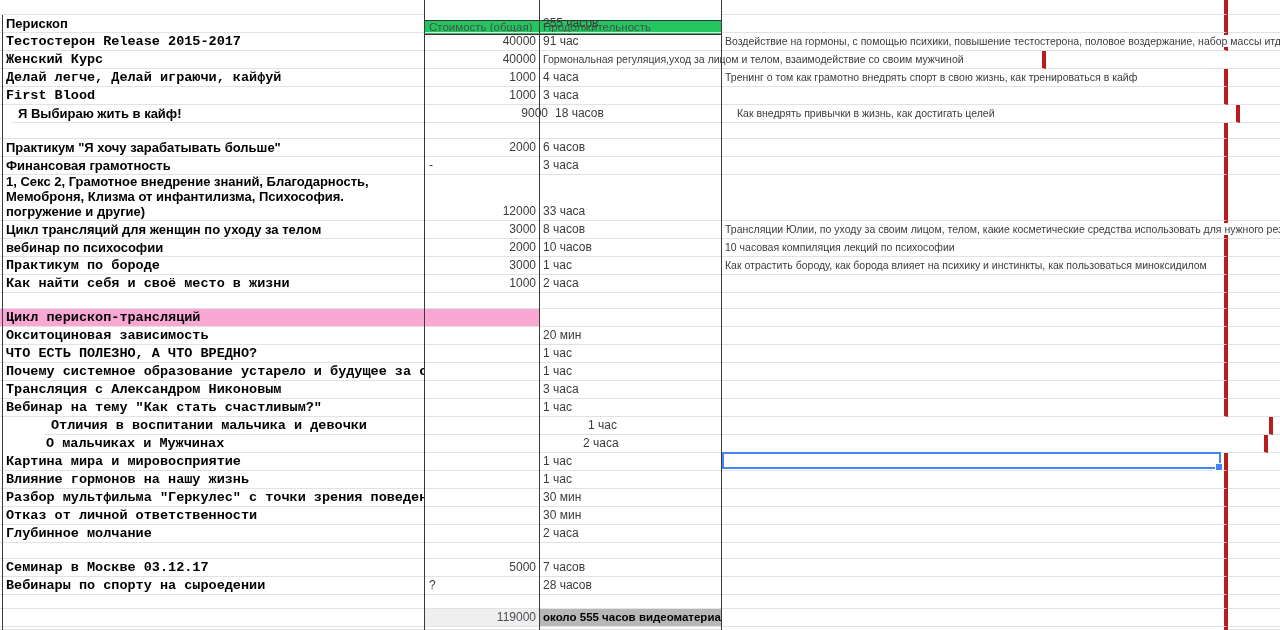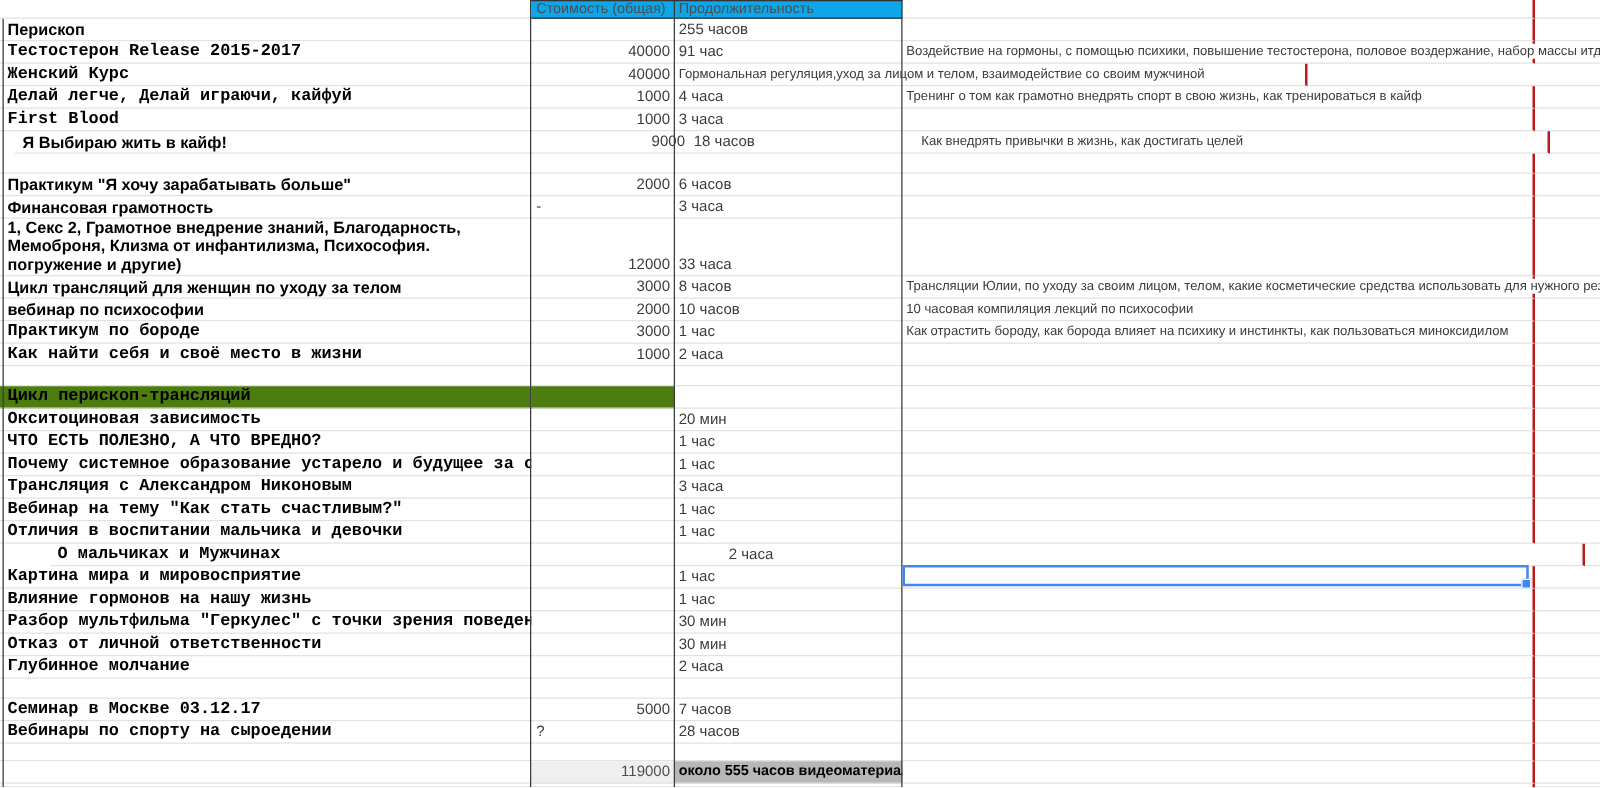--- a/index.html
+++ b/index.html
@@ -9,38 +9,38 @@
   }
   .row { display:flex; width:1280px; box-sizing:border-box; }
   .cell {
     box-sizing:border-box; display:flex; align-items:flex-end;
     border-bottom:1px solid #e2e2e2; overflow:hidden; height:100%;
   }
   .ca { width:425px; padding:0 4px 1px 6px; }
   .cb { width:115px; justify-content:flex-end; padding:0 4px 2px 4px; }
   .cb.left { justify-content:flex-start; }
   .cc { width:182px; padding:0 4px 2px 3px; }
-  .cd { width:506px; padding:0 0 3px 3px; overflow:visible; position:relative; border-right:2px solid #b91c1c; }
+  .cd { width:506px; padding:0 0 3px 3px; overflow:visible; position:relative; border-right:4px solid #b91c1c; }
   .ce { flex:1; }
 
   .title { font-weight:bold; font-size:13px; line-height:15px; color:#000; white-space:nowrap; }
   .title.serif { font-family:Liberation Mono, monospace; font-size:13.5px; }
   .wrap .title { white-space:normal; }
   .val { font-size:12px; color:#3b3b3b; white-space:nowrap; line-height:14px; }
   .desc { font-size:10.5px; color:#3c3c3c; white-space:nowrap; line-height:12px;
           background:#fff; position:relative; z-index:2; }
 
   .header-row .cell { border-bottom:1px solid #e2e2e2; }
   .header-row .cb, .header-row .cc {
     border-top:1px solid #333; border-bottom:1px solid #333;
-    justify-content:flex-start; padding-bottom:1px; background:#0ea5e9;
+    justify-content:flex-start; padding-bottom:1px; background:#22c55e;margin-top:20px;
   }
   .hd { font-size:11.5px; color:#4d4d4d; white-space:nowrap; }
 
-  .shade-ab .ca, .shade-ab .cb { background:#4d7c0f; }
+  .shade-ab .ca, .shade-ab .cb { background:#f9a8d4; }
   .total .cb { background:#efefef; }
   .total .cb .val { color:#4a4f56; }
   .total .cc { background:#b7b7b7; }
   .total .cc .val { font-weight:bold; color:#000; font-size:11.5px; }
 
   .vline { position:absolute; top:0; width:1px; height:630px; background:#3a3a3a; z-index:5; }
 
   .selbox {
     position:absolute; left:0; right:3px; top:-1px; bottom:1px;
     border:2px solid #4285f4; box-sizing:border-box; z-index:6; overflow:visible;
@@ -317,21 +317,21 @@
         <div class="cell ca">
           <span class="title serif">Вебинар на тему "Как стать счастливым?"</span>
         </div>
         <div class="cell cb"></div>
         <div class="cell cc">
           <span class="val">1 час</span>
         </div>
         <div class="cell cd"></div>
         <div class="cell ce"></div>
       </div>
-      <div class="row" style="height: 18px;">
+      <div class="row" style="height: 18px; padding-left: 45px;">
         <div class="cell ca">
           <span class="title serif">Отличия в воспитании мальчика и девочки</span>
         </div>
         <div class="cell cb"></div>
         <div class="cell cc">
           <span class="val">1 час</span>
         </div>
         <div class="cell cd"></div>
         <div class="cell ce"></div>
       </div>

